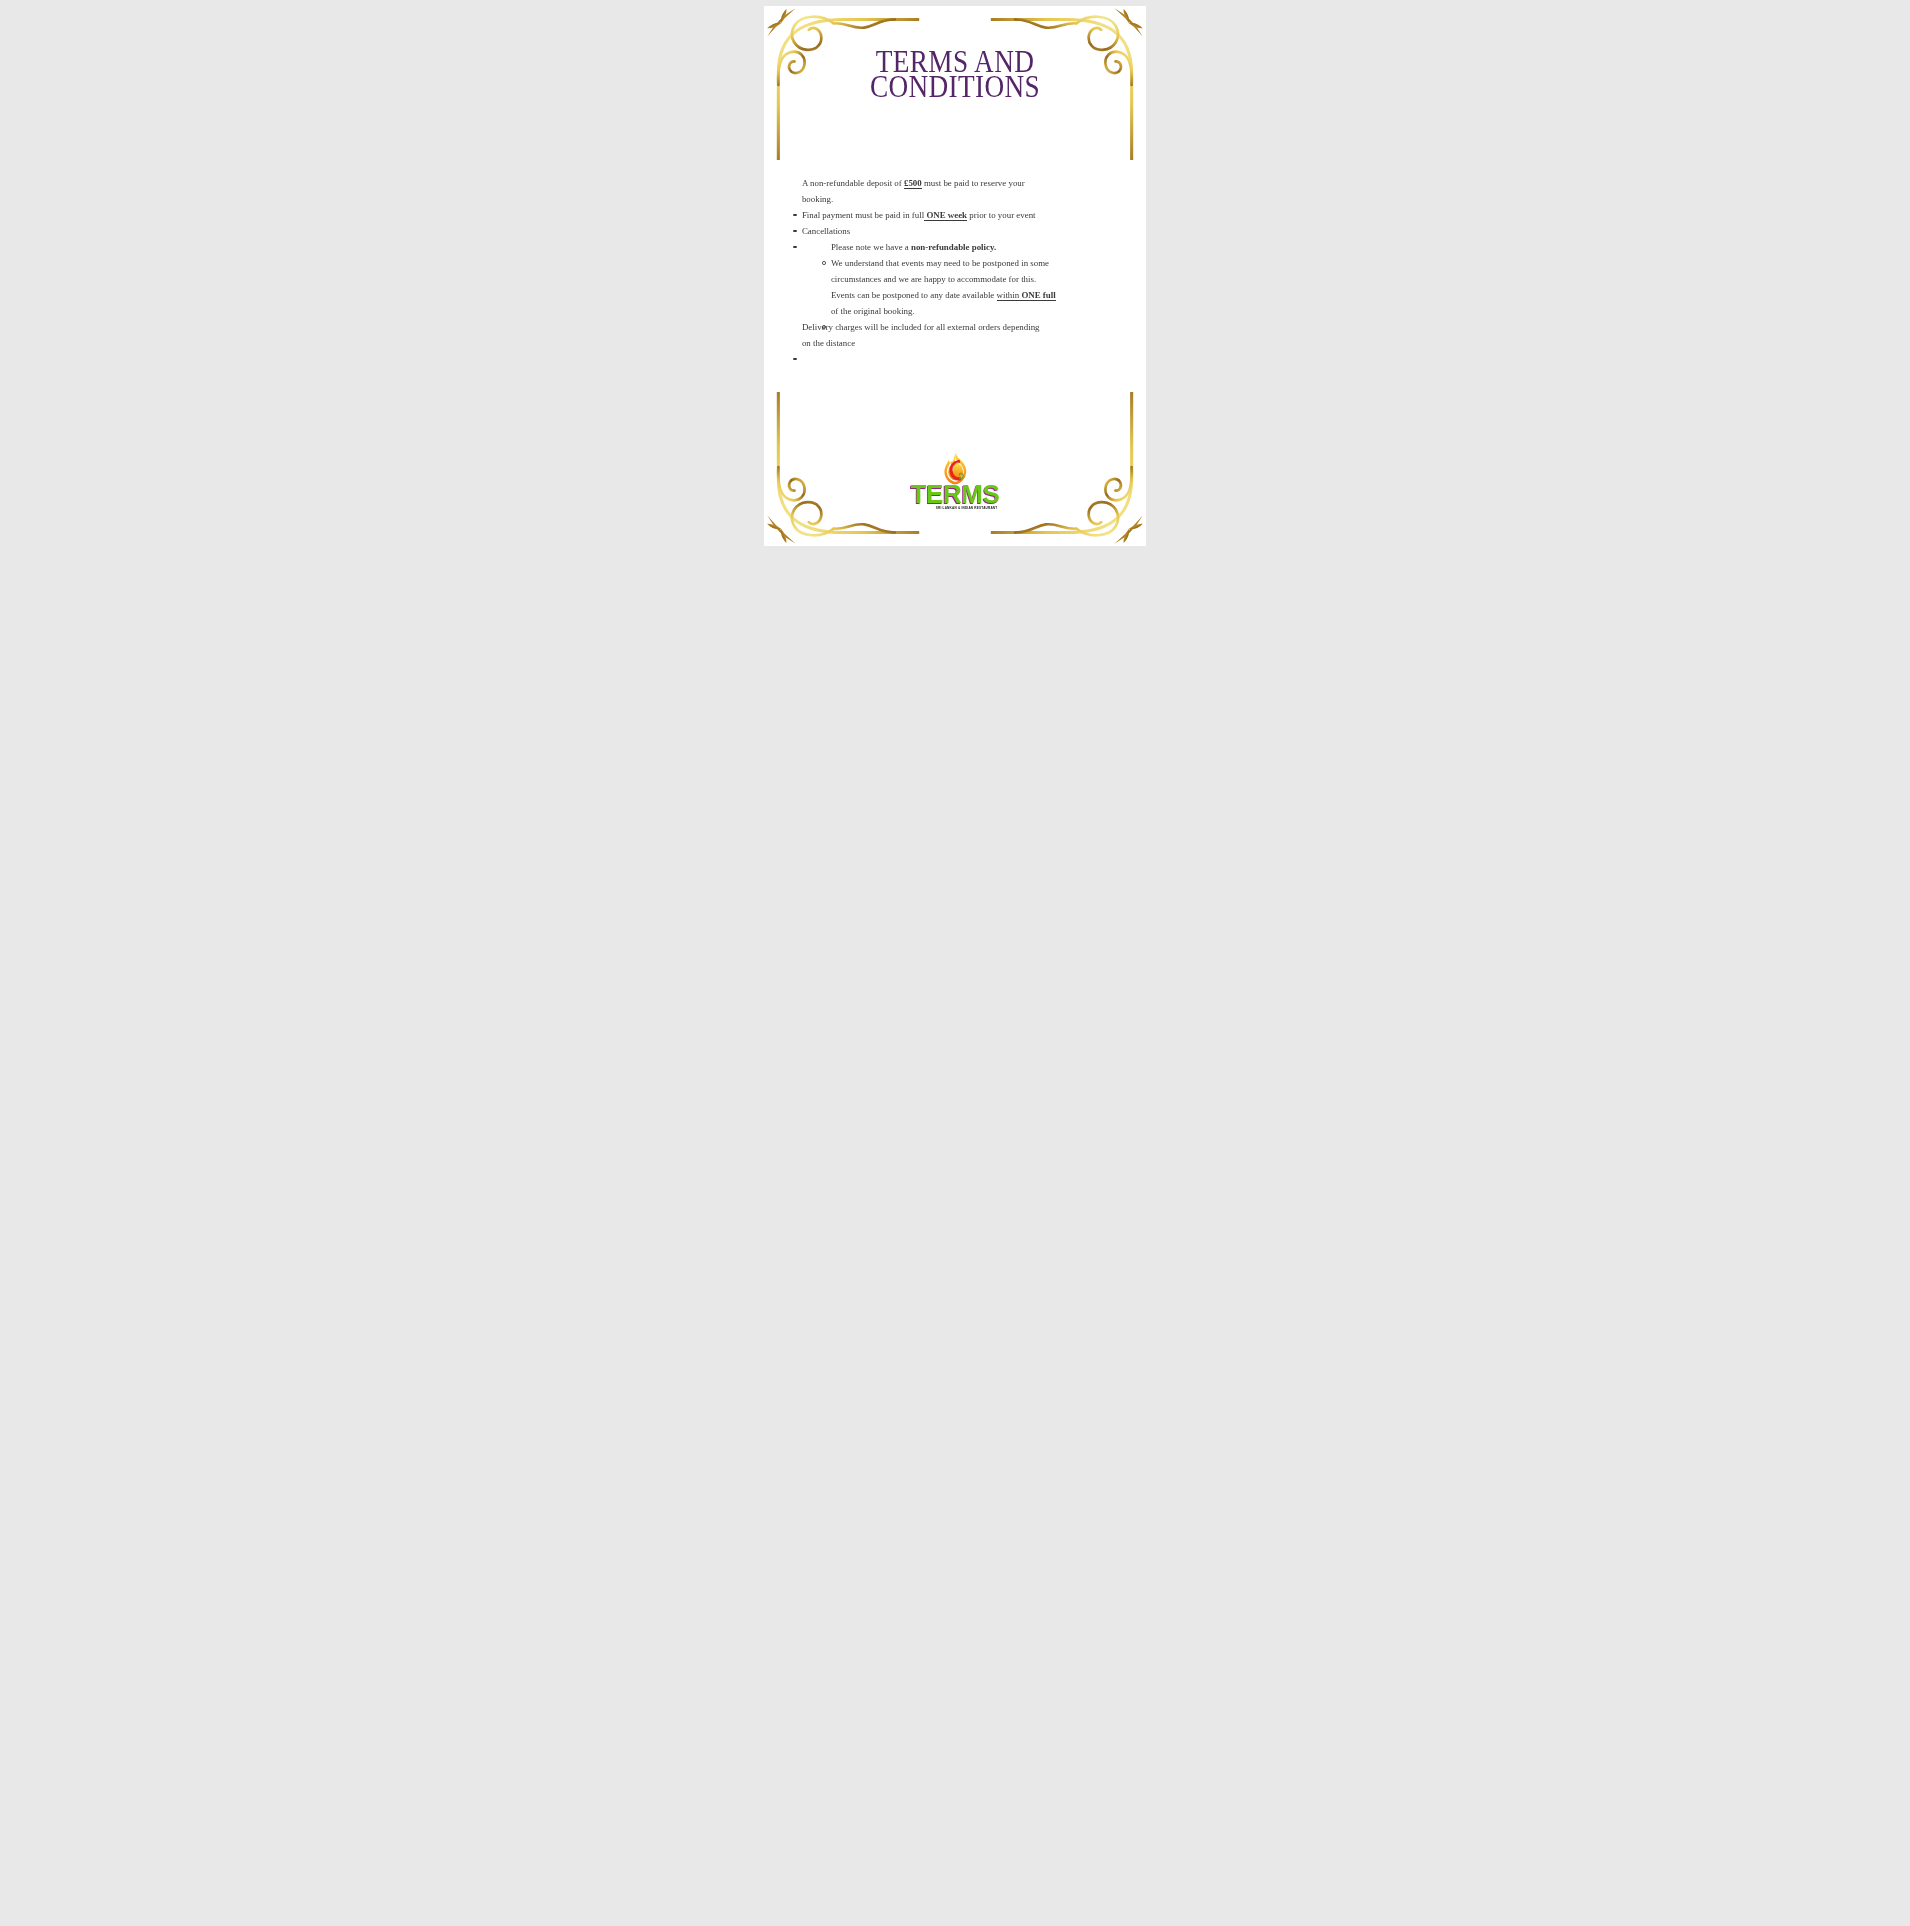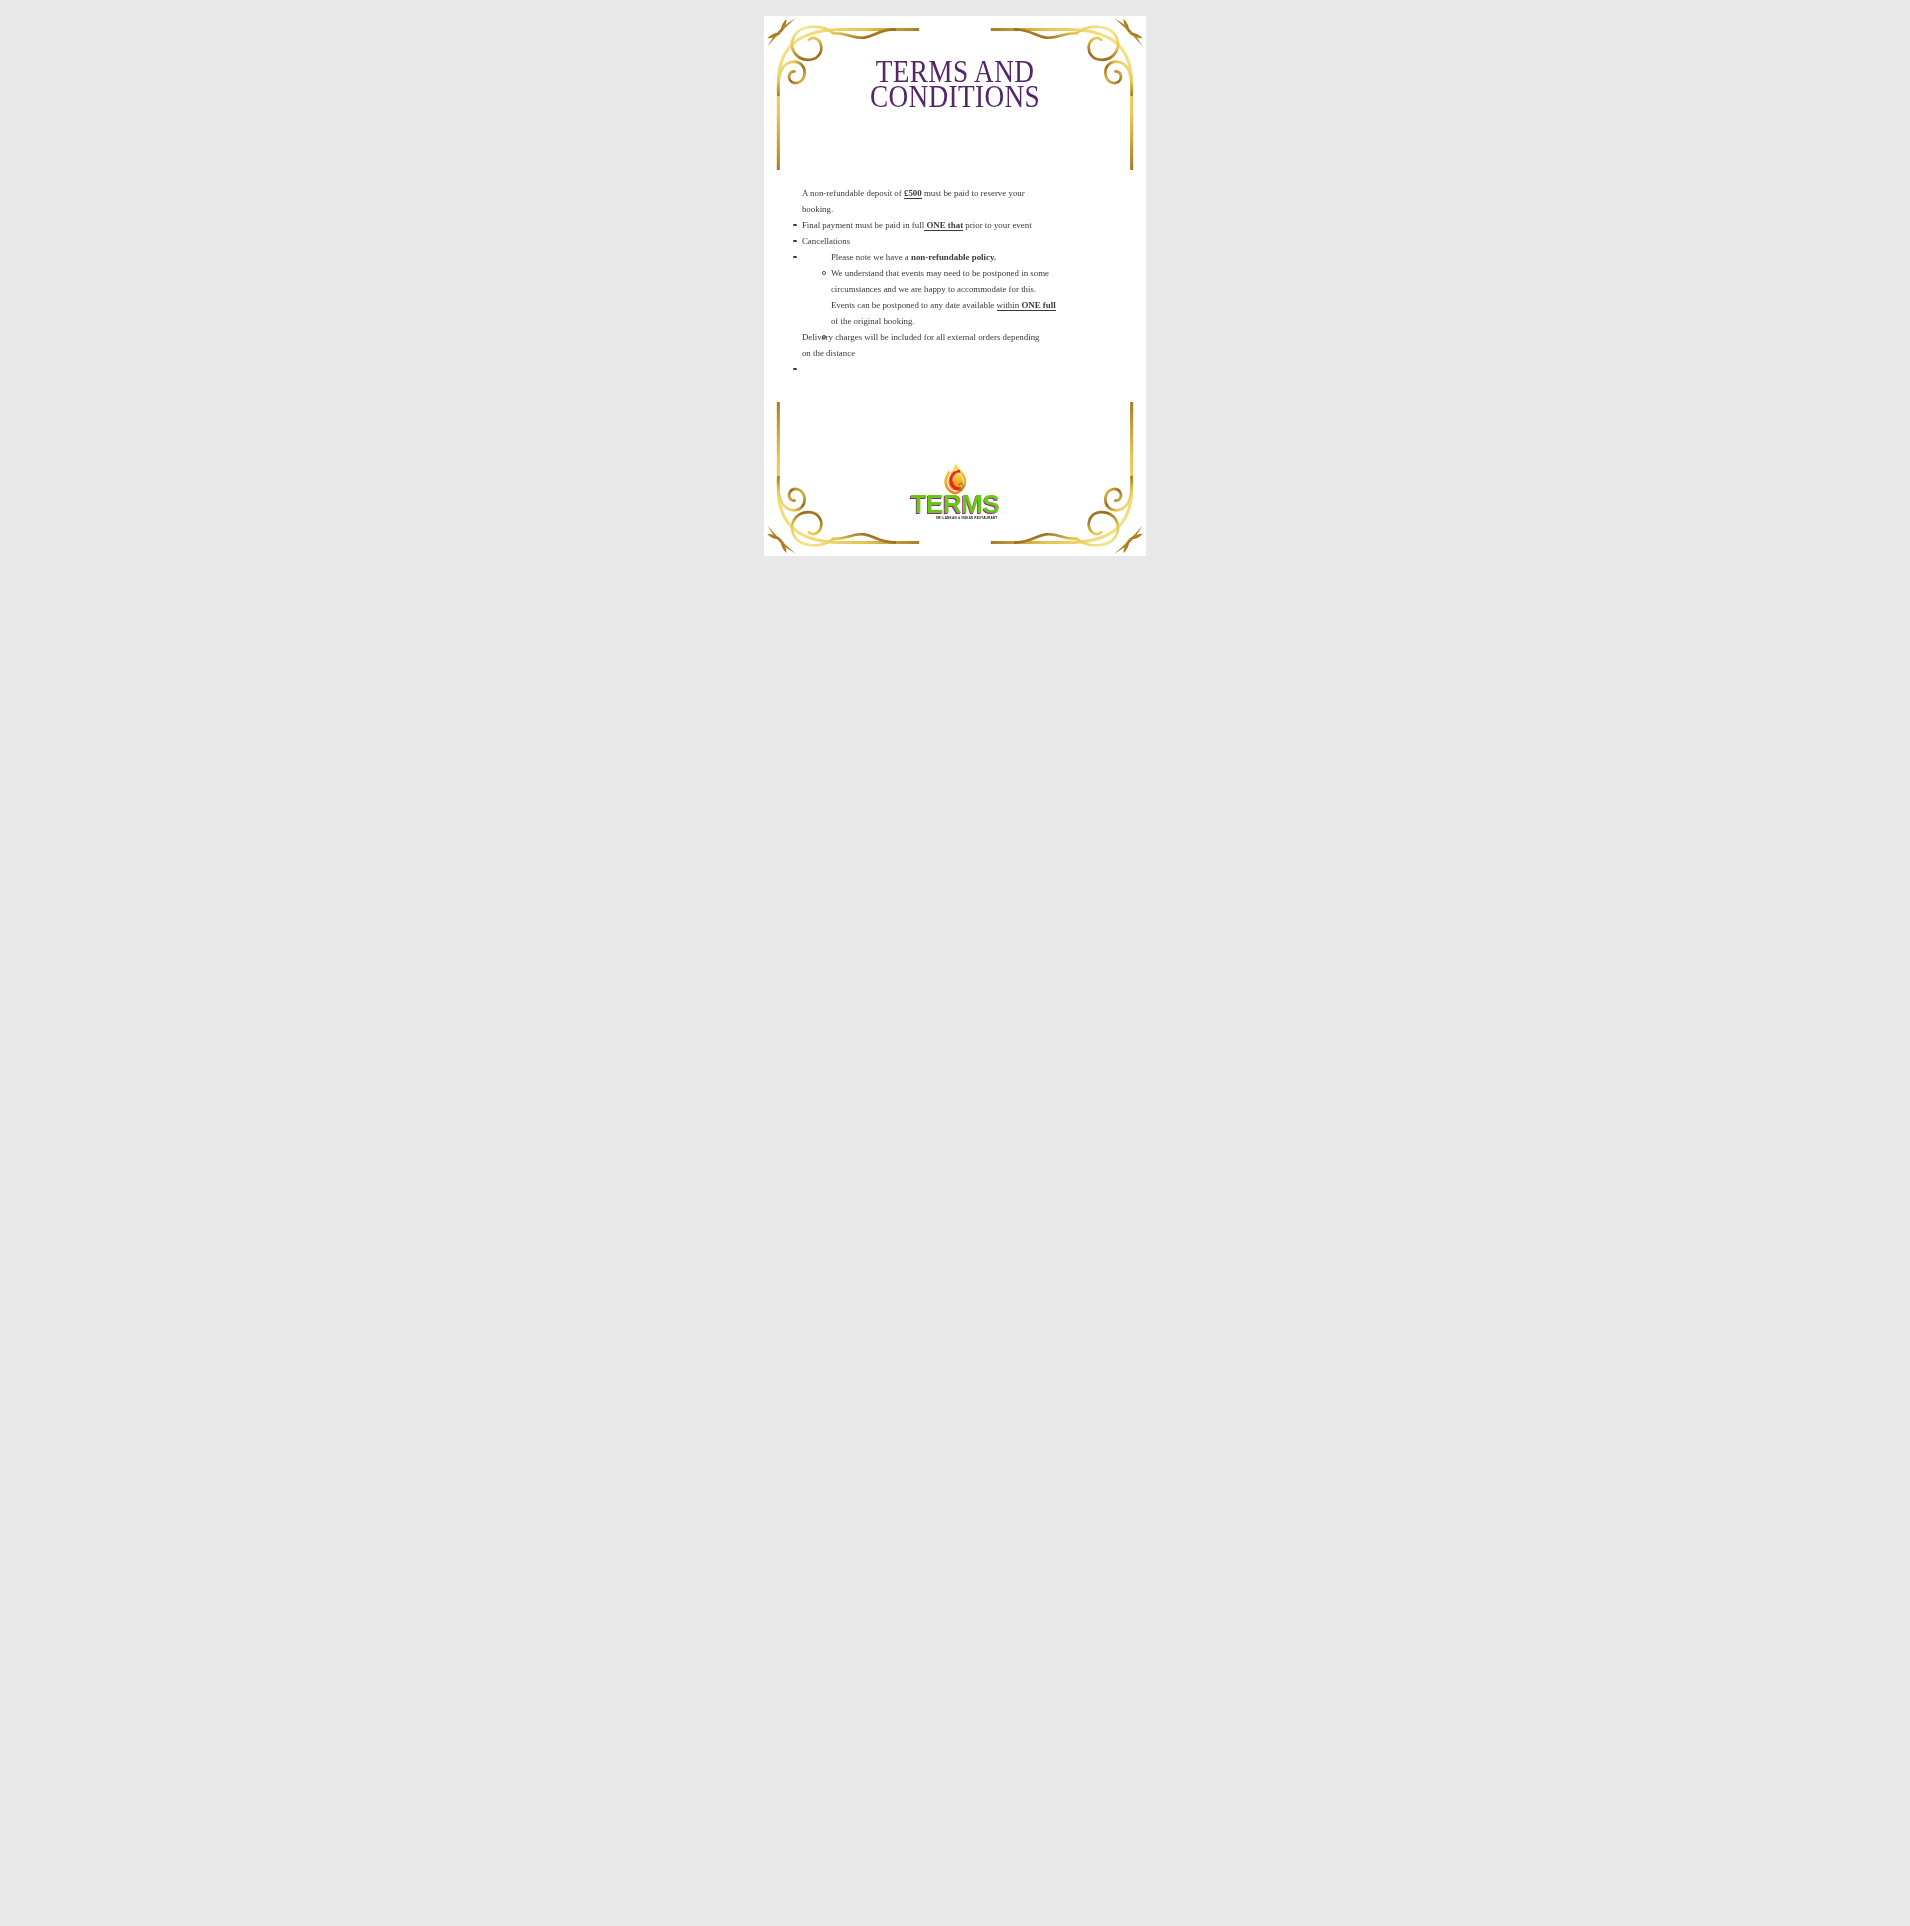--- a/index.html
+++ b/index.html
@@ -1,19 +1,19 @@
 <!DOCTYPE html>
 <html style="--page_bg: #ffffff; --title_color: #552569; --text_color: #3a3a3a; --gold_light: #f7ef9f; --gold_mid: #e7c64f; --gold_dark: #976a1c; --leaf_dark: #6f4a10; --leaf_mid: #b5841f; --leaf_light: #e3c04a; --logo_green: #68c717; --logo_magenta: #9b1f8e; --flame_yellow: #fee24a; --flame_orange: #f08018; --flame_inner: #f9a623; --chili_red: #e5261d; --chili_highlight: #ffd9b0; --stem_green: #5fa32c; --tagline_color: #1a1a1a;font-size:6.2px"><head>
 <meta charset="utf-8">
 <style>
   html,body{margin:0;padding:0;background:#e8e8e8;}
   .page{
     position:relative;
     width:382px;height:540px;
-    margin:16px auto;
+    margin:6px auto;
     background:var(--page_bg,#fff);
     overflow:hidden;
     font-family:"Liberation Serif","DejaVu Serif",serif;
   }
   .frame{position:absolute;inset:0;width:382px;height:540px;pointer-events:none;}
   .title{
     position:absolute;top:43px;left:0;width:100%;
     text-align:center;
     color:var(--title_color,#552569);
     font-size:31px;line-height:25.4px;font-weight:400;
@@ -114,21 +114,21 @@
       <div class="t-item item">
         <span class="marker">
           <span class="shape"></span>
         </span>
         <span class="txt"><span>A non-refundable deposit of </span><span class="b u">£500</span><span> must be paid to reserve your</span><br><span>booking.</span></span>
       </div>
       <div class="t-item item">
         <span class="marker">
           <span class="shape"></span>
         </span>
-        <span class="txt"><span>Final payment must be paid in full</span><span class="b u"> ONE that</span><span> prior to your event</span></span>
+        <span class="txt"><span>Final payment must be paid in full</span><span class="b u"> ONE week</span><span> prior to your event</span></span>
       </div>
       <div class="t-item item">
         <span class="marker">
           <span class="shape"></span>
         </span>
         <span class="txt"><span>Cancellations</span></span>
       </div>
       <div class="t-item sub">
         <span class="marker">
           <span class="shape"></span>

